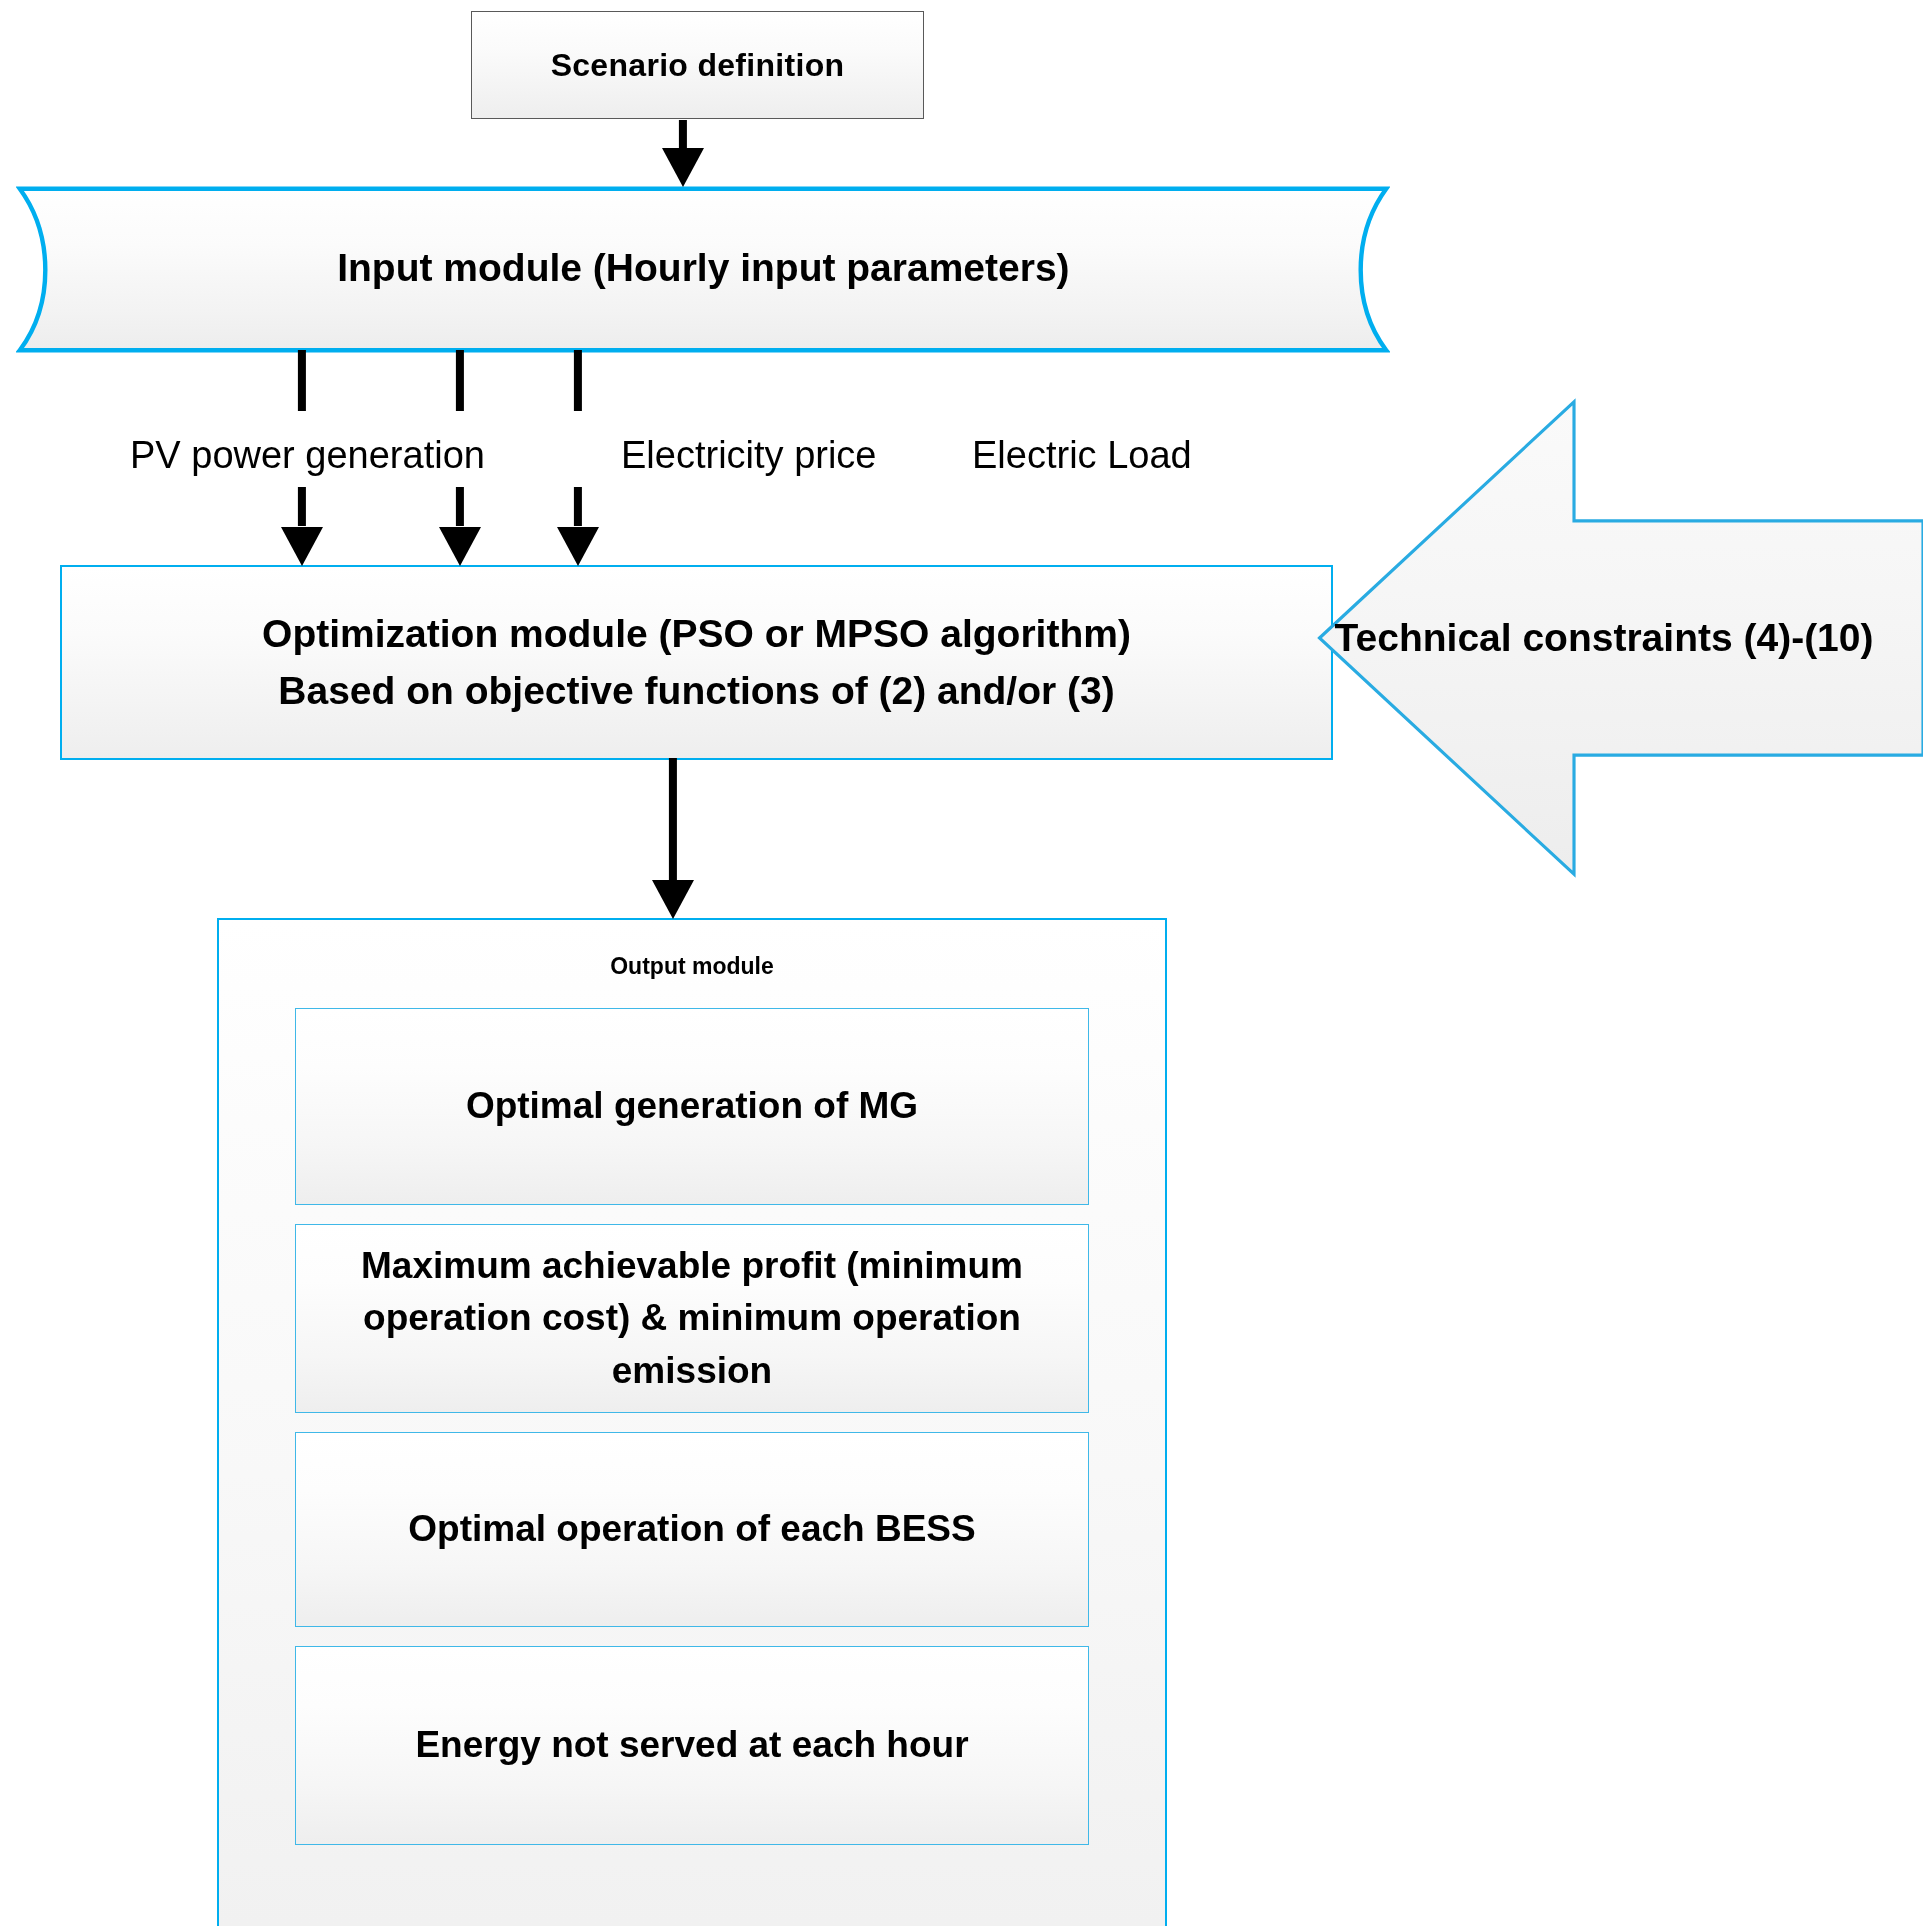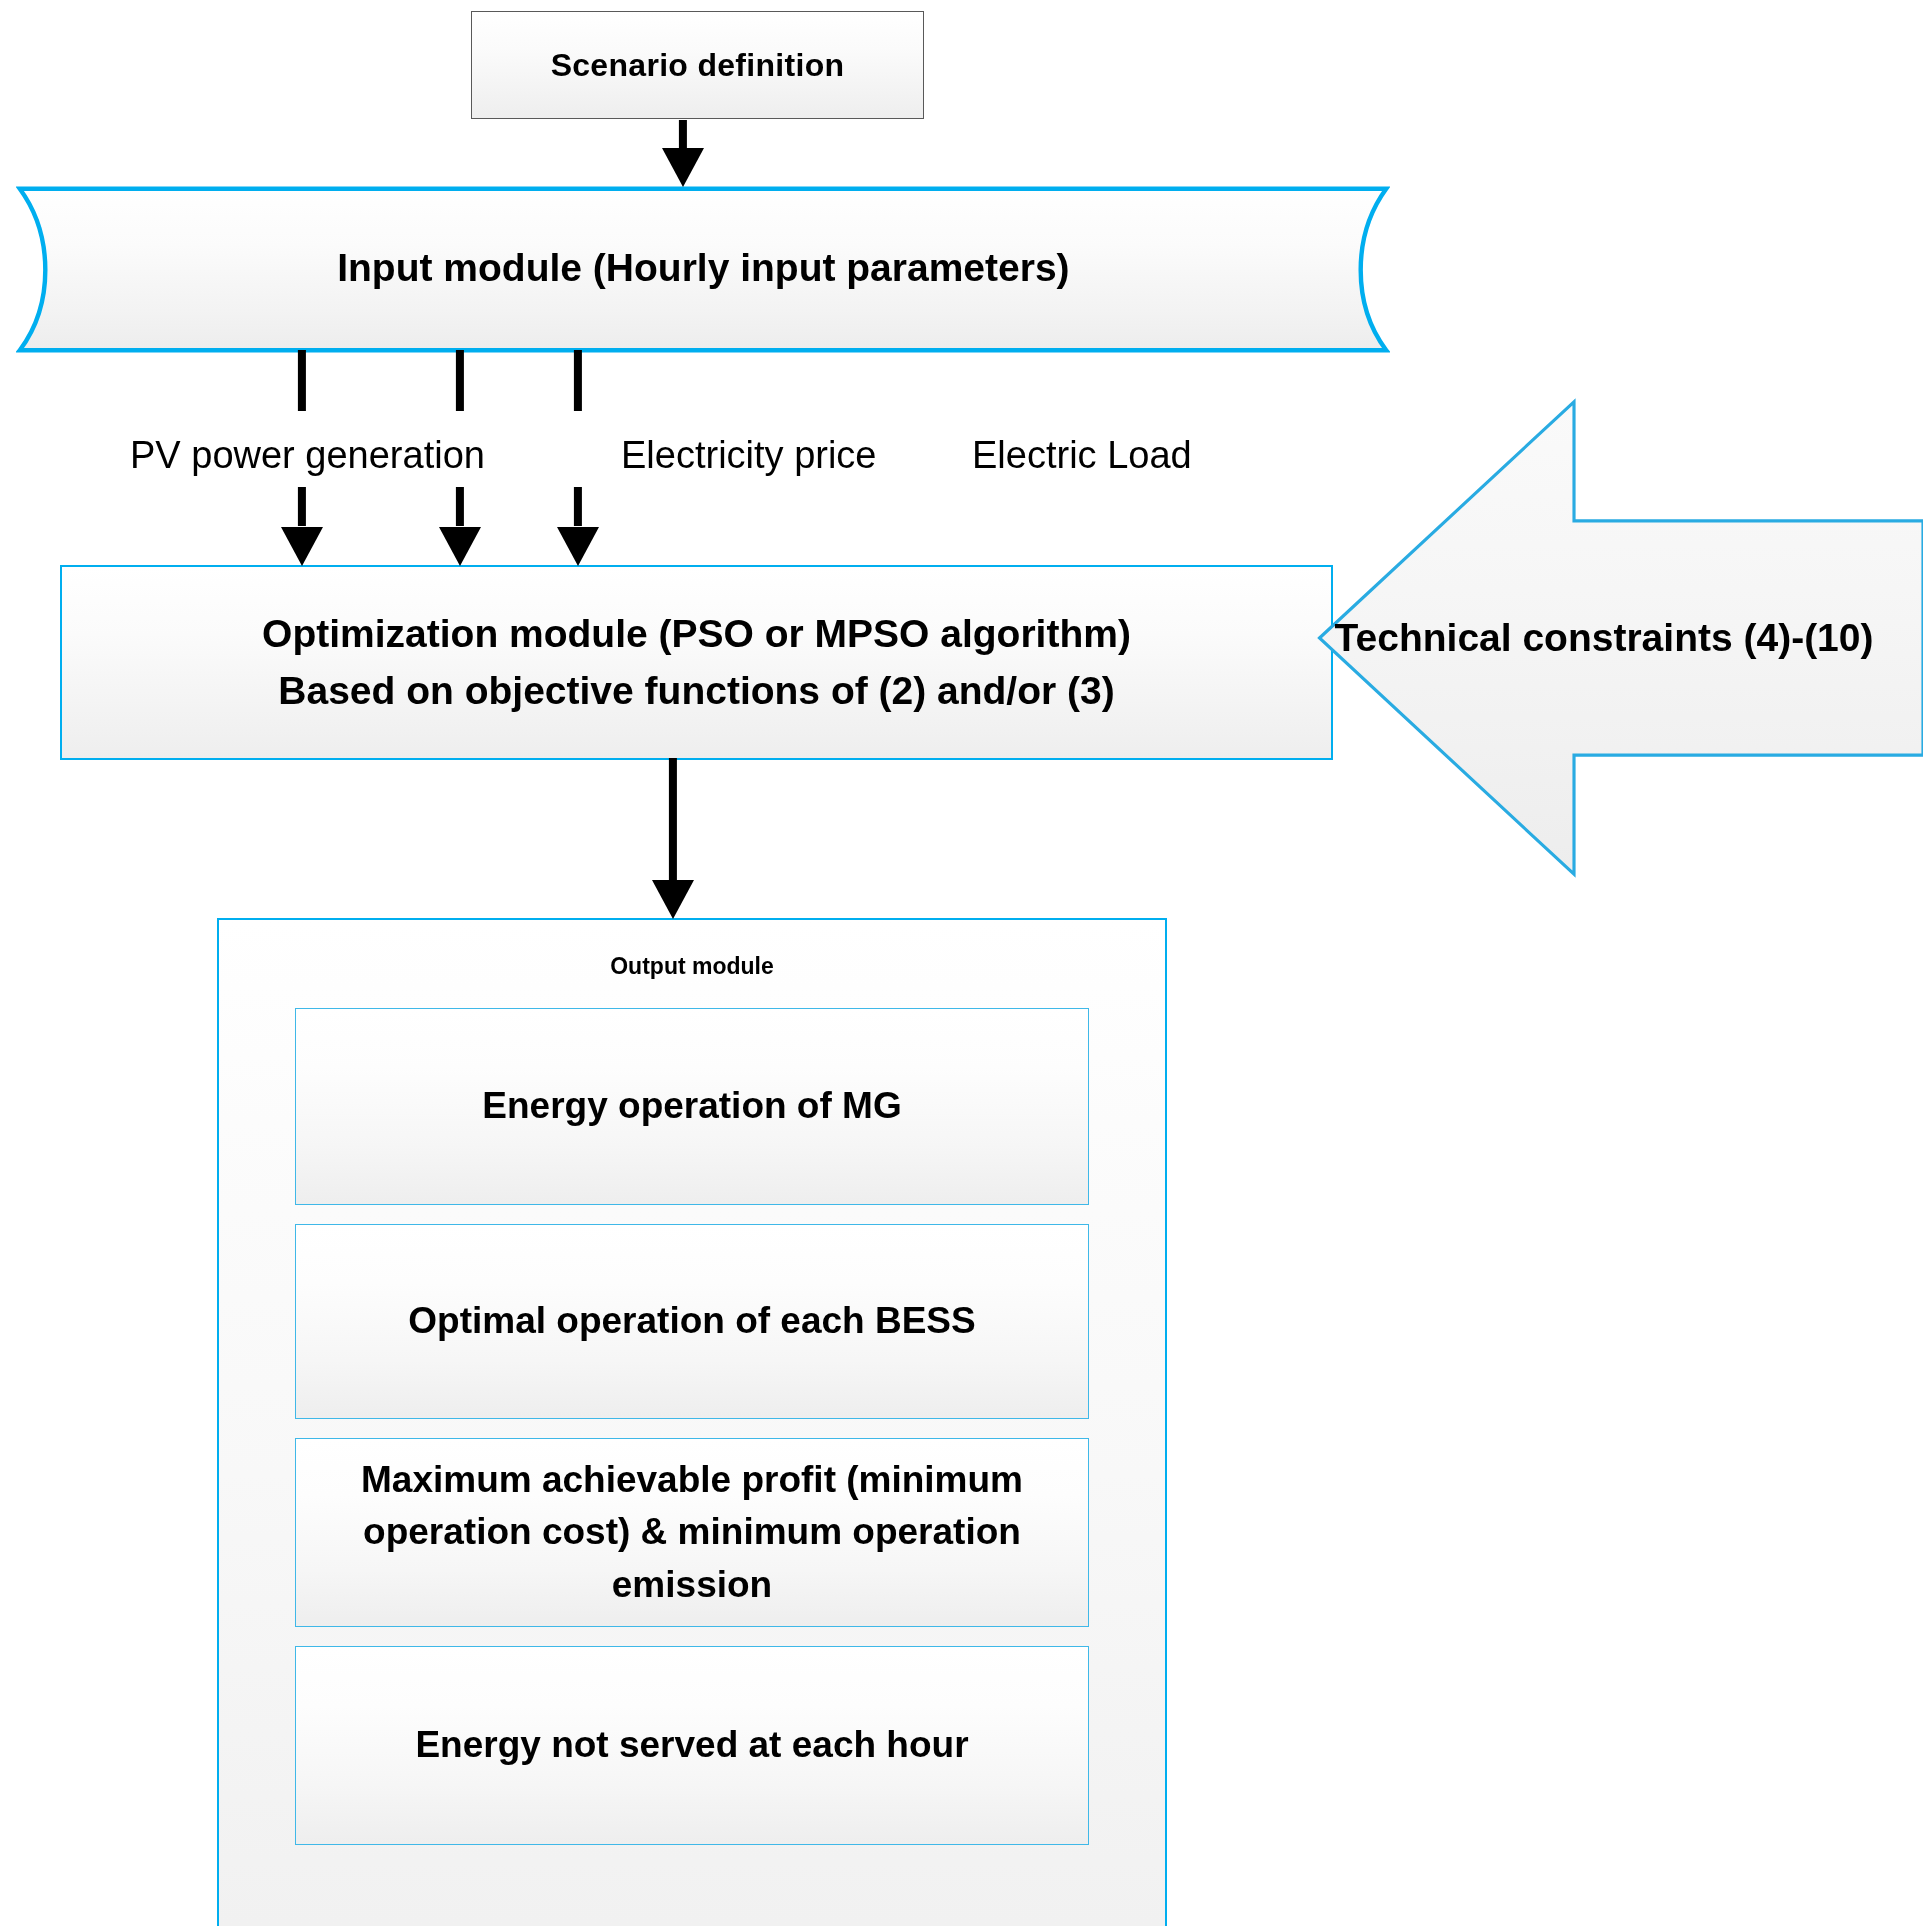--- a/index.html
+++ b/index.html
@@ -269,27 +269,27 @@
 
   <div class="connector" id="arrow-opt-output">
     <div class="shaft"></div>
     <div class="head"></div>
   </div>
 
   <div class="node" id="output-module">
     <div id="output-module-title">Output module</div>
 
     <div class="output-item" id="output-item-0">
-      <span>Energy operation of MG</span>
+      <span>Optimal generation of MG</span>
+    </div>
+    <div class="output-item" id="output-item-1">
+      <span>Maximum achievable profit (minimum operation cost) &amp; minimum operation emission</span>
     </div>
     <div class="output-item" id="output-item-2">
       <span>Optimal operation of each BESS</span>
     </div>
-    <div class="output-item" id="output-item-1">
-      <span>Maximum achievable profit (minimum operation cost) &amp; minimum operation emission</span>
-    </div>
     <div class="output-item" id="output-item-3">
       <span>Energy not served at each hour</span>
     </div>
   </div>
 
 </div>
 
 
 </body></html>

